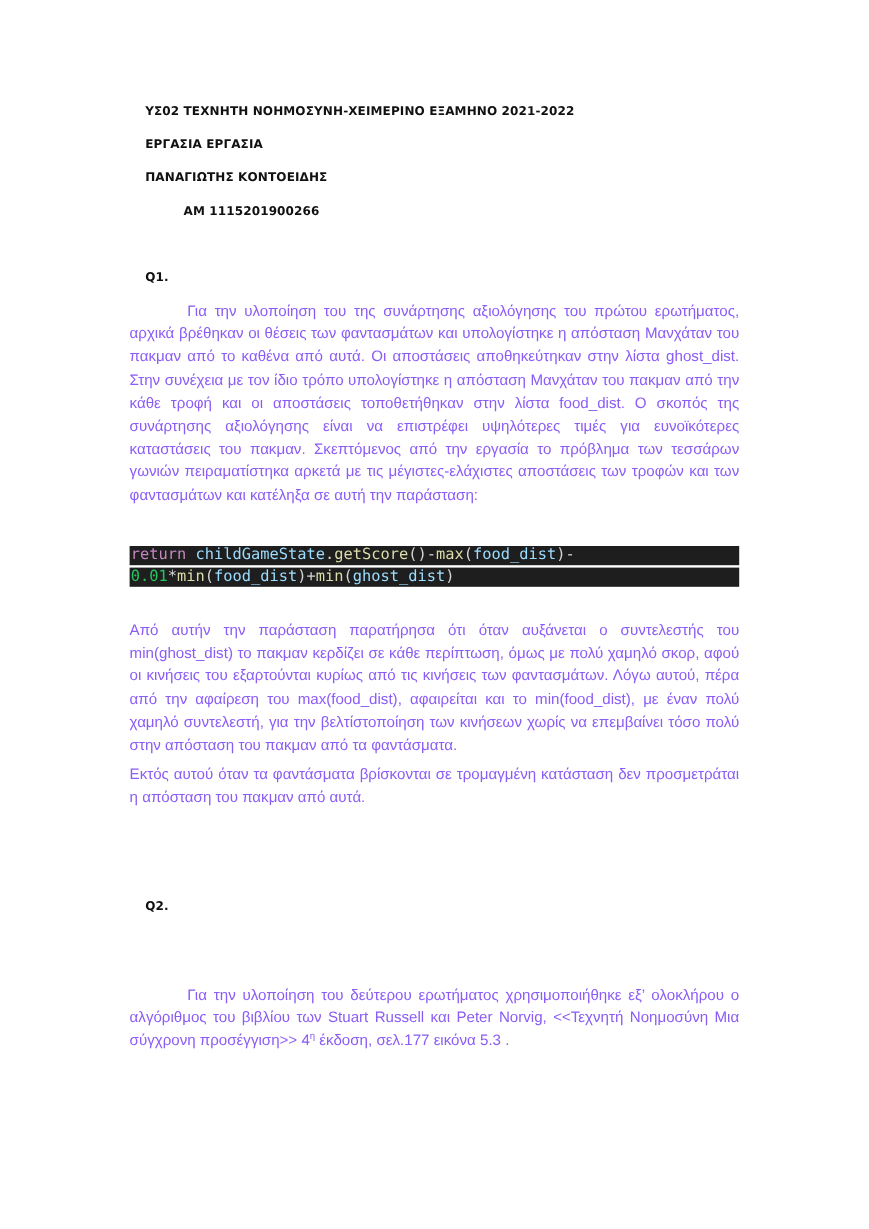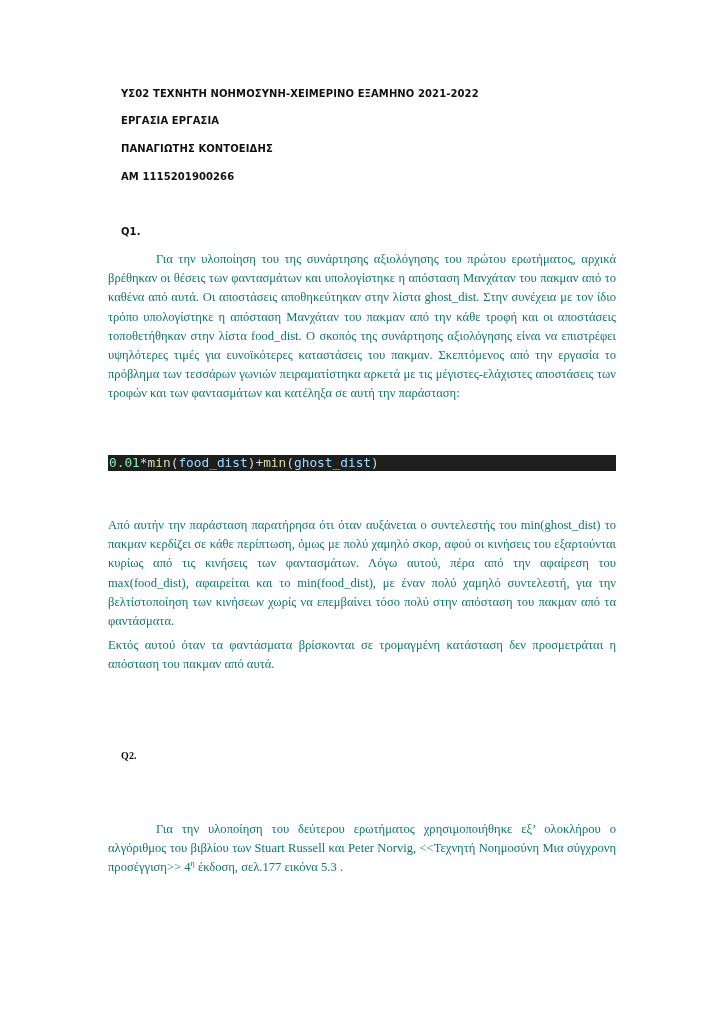--- a/index.html
+++ b/index.html
@@ -1,48 +1,49 @@
 <!DOCTYPE html>
 <html><head>
 <meta charset="utf-8">
 <style>
   html, body { margin: 0; padding: 0; background: #ffffff; }
   body { width: 724px; height: 1024px; position: relative; overflow: hidden; }
   .page { position: absolute; left: 108px; top: 0; width: 508px; color: #111; }
   .hdr { position: absolute; left: 13px; font-family: "DejaVu Sans", sans-serif; font-weight: bold; font-size: 10px; letter-spacing: 0.1px; white-space: nowrap; }
-  .para { position: absolute; left: 0; width: 508px; font-family: Liberation Serif, serif; font-size: 12.6px; line-height: 19.2px; text-align: justify; color: #0f766e; }
+  .para { position: absolute; left: 0; width: 508px; font-family: Liberation Sans, sans-serif; font-size: 12.6px; line-height: 19.2px; text-align: justify; color: #8b5cf6; }
   .para.indent { text-indent: 48px; }
   .code { position: absolute; left: 0; width: 508px; }
   .code-line { height: 16px; background: #1e1e1e; font-family: "DejaVu Sans Mono", monospace; font-size: 12.8px; line-height: 16px; white-space: pre; padding-left: 1px; margin-bottom: 2px; overflow: hidden; }
   .kw { color: #c586c0; }
   .var { color: #9cdcfe; }
   .fn { color: #dcdcaa; }
   .pun { color: #d4d4d4; }
-  .num { color: #86efac; }
+  .num { color: #22c55e; }
   sup { font-size: 8px; line-height: 0; }
 </style>
 </head>
 <body>
 
 <div class="page">
 
   <div class="hdr" style="top:88px;">ΥΣ02 ΤΕΧΝΗΤΗ ΝΟΗΜΟΣΥΝΗ-ΧΕΙΜΕΡΙΝΟ ΕΞΑΜΗΝΟ 2021-2022</div>
   <div class="hdr" style="top:115px;">ΕΡΓΑΣΙΑ ΕΡΓΑΣΙΑ</div>
   <div class="hdr" style="top:143px;">ΠΑΝΑΓΙΩΤΗΣ ΚΟΝΤΟΕΙΔΗΣ</div>
-  <div class="hdr" style="top:171px;">ΑΜ 1115201900266</div>
+  <div class="hdr" style="top:171px;margin-left:32px;">ΑΜ 1115201900266</div>
 
   <div class="hdr" style="top:226px;">Q1.</div>
 
   <div class="para indent" style="top:250px;">Για την υλοποίηση του της συνάρτησης αξιολόγησης του πρώτου ερωτήματος, αρχικά βρέθηκαν οι θέσεις των φαντασμάτων και υπολογίστηκε η απόσταση Μανχάταν του πακμαν από το καθένα από αυτά. Οι αποστάσεις αποθηκεύτηκαν στην λίστα ghost_dist. Στην συνέχεια με τον ίδιο τρόπο υπολογίστηκε η απόσταση Μανχάταν του πακμαν από την κάθε τροφή και οι αποστάσεις τοποθετήθηκαν στην λίστα food_dist. Ο σκοπός της συνάρτησης αξιολόγησης είναι να επιστρέφει υψηλότερες τιμές για ευνοϊκότερες καταστάσεις του πακμαν. Σκεπτόμενος από την εργασία το πρόβλημα των τεσσάρων γωνιών πειραματίστηκα αρκετά με τις μέγιστες-ελάχιστες αποστάσεις των τροφών και των φαντασμάτων και κατέληξα σε αυτή την παράσταση:</div>
 
   <div class="code" style="top:455px;">
+    <div class="code-line"><span class="kw">return</span><span class="pun"> </span><span class="var">childGameState</span><span class="pun">.</span><span class="fn">getScore</span><span class="pun">()-</span><span class="fn">max</span><span class="pun">(</span><span class="var">food_dist</span><span class="pun">)-</span></div>
     <div class="code-line"><span class="num">0.01</span><span class="pun">*</span><span class="fn">min</span><span class="pun">(</span><span class="var">food_dist</span><span class="pun">)+</span><span class="fn">min</span><span class="pun">(</span><span class="var">ghost_dist</span><span class="pun">)</span></div>
   </div>
 
   <div class="para" style="top:516px;">Από αυτήν την παράσταση παρατήρησα ότι όταν αυξάνεται ο συντελεστής του min(ghost_dist) το πακμαν κερδίζει σε κάθε περίπτωση, όμως με πολύ χαμηλό σκορ, αφού οι κινήσεις του εξαρτούνται κυρίως από τις κινήσεις των φαντασμάτων. Λόγω αυτού, πέρα από την αφαίρεση του  max(food_dist), αφαιρείται και το min(food_dist), με έναν πολύ χαμηλό συντελεστή, για την βελτίστοποίηση των κινήσεων χωρίς να επεμβαίνει τόσο πολύ στην απόσταση του πακμαν από τα φαντάσματα.</div>
 
   <div class="para" style="top:636px;">Εκτός αυτού όταν τα φαντάσματα βρίσκονται σε τρομαγμένη κατάσταση δεν προσμετράται η απόσταση του πακμαν από αυτά.</div>
 
-  <div class="hdr" style="top:750px;font-family:Liberation Serif, serif;">Q2.</div>
+  <div class="hdr" style="top:750px;">Q2.</div>
 
   <div class="para indent" style="top:820px;"><span>Για την υλοποίηση του δεύτερου ερωτήματος χρησιμοποιήθηκε εξ’ ολοκλήρου ο αλγόριθμος του βιβλίου των Stuart Russell και Peter Norvig, &lt;&lt;Τεχνητή Νοημοσύνη Μια σύγχρονη προσέγγιση&gt;&gt; 4</span><sup>η</sup><span> έκδοση, σελ.177 εικόνα 5.3 .</span></div>
 
 </div>
 
 </body></html>

